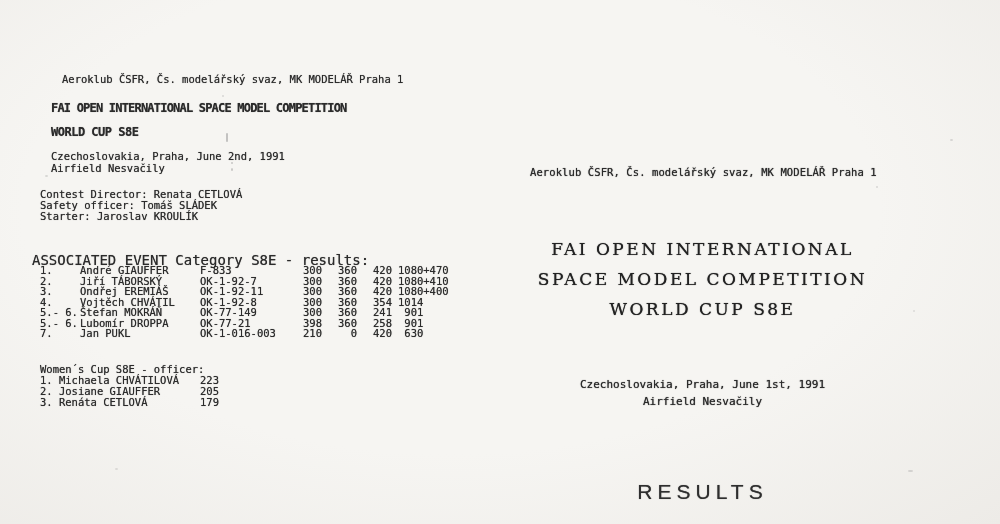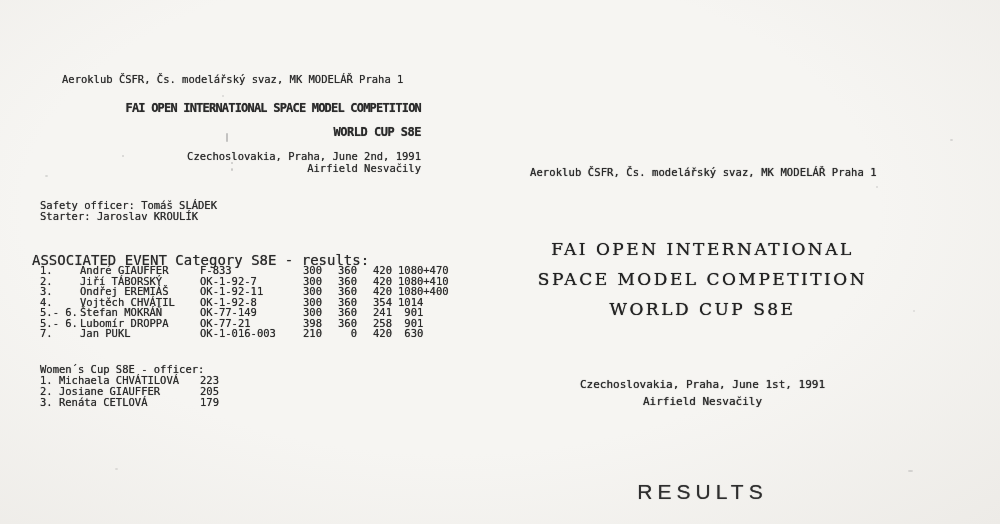--- a/index.html
+++ b/index.html
@@ -13,21 +13,21 @@
   }
   .sheet *{box-sizing:border-box;}
   .txt{
     position:absolute;
     white-space:nowrap;
     line-height:1.05;
     text-shadow:0 0 0.7px rgba(35,35,35,0.75);
   }
   
   .l-org{left:62px;top:74px;font-size:10.5px;}
-  .l-center{left:66px;width:355px;text-align:right;}
+  .l-center{left:51px;width:355px;text-align:left;}
   .l-title1{top:102px;font-size:12px;font-weight:bold;letter-spacing:-0.8px;}
   .l-title2{top:126px;font-size:12px;font-weight:bold;letter-spacing:-0.5px;}
   .l-date{top:151px;font-size:10.5px;}
   .l-airfield{top:163px;font-size:10.5px;}
   .l-off0{left:40px;top:189px;font-size:10.5px;}
   .l-off1{left:40px;top:200px;font-size:10.5px;}
   .l-off2{left:40px;top:211px;font-size:10.5px;}
   .l-res-head{left:32px;top:253px;font-size:14px;}
   .res-row{position:absolute;left:40px;width:420px;height:11px;font-size:10.5px;}
   .res-row span{position:absolute;top:0;line-height:1;white-space:pre;
@@ -78,20 +78,21 @@
 <body>
 
 <div class="sheet">
 
   <div class="txt l-org">Aeroklub ČSFR, Čs. modelářský svaz, MK MODELÁŘ Praha 1</div>
   <div class="txt l-center l-title1">FAI OPEN INTERNATIONAL SPACE MODEL COMPETITION</div>
   <div class="txt l-center l-title2">WORLD CUP S8E</div>
   <div class="txt l-center l-date">Czechoslovakia, Praha, June 2nd, 1991</div>
   <div class="txt l-center l-airfield">Airfield Nesvačily</div>
 
+  <div class="txt l-off0">Contest Director: Renata CETLOVÁ</div>
   <div class="txt l-off1">Safety officer: Tomáš SLÁDEK</div>
   <div class="txt l-off2">Starter: Jaroslav KROULÍK</div>
 
   <div class="txt l-res-head">ASSOCIATED EVENT Category S8E - results:</div>
 
   <div class="res-row" style="top:265px">
     <span class="c-rank">1.</span>
     <span class="c-name">André GIAUFFER</span>
     <span class="c-model">F-833</span>
     <span class="c-s1">300</span>

